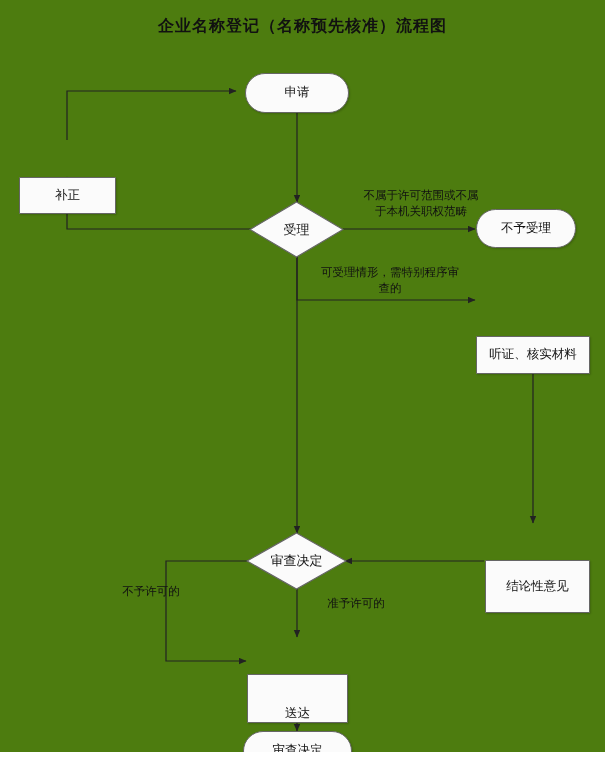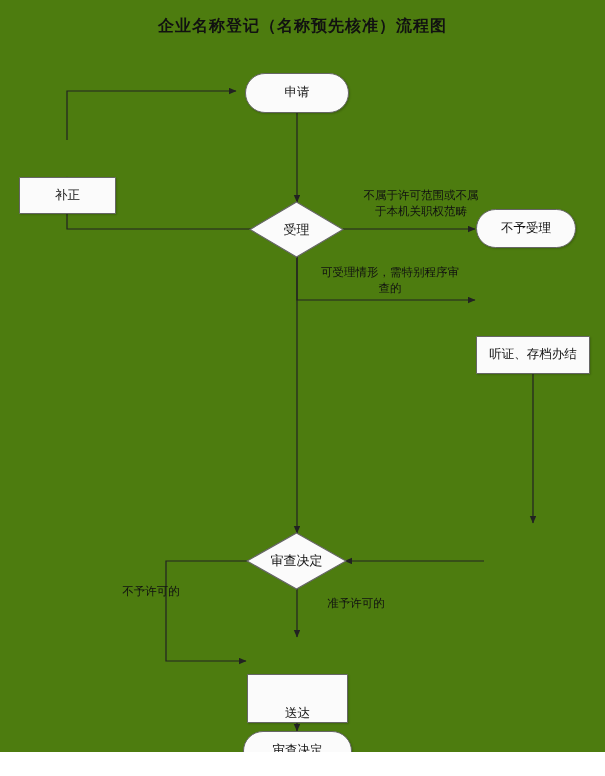--- a/index.html
+++ b/index.html
@@ -139,23 +139,26 @@
       <polygon points="47.5,1 94,28.5 47.5,56 1,28.5" fill="#fbfbfb" stroke="#666666" stroke-width="1.2"></polygon>
     </svg>
     <span class="diamond-label">受理</span>
   </div>
 
   <div class="node stadium" style="left:476px; top:209px; width:100px; height:39px;">
     <span>不予受理</span>
   </div>
 
   <div class="node rect" style="left:476px; top:299px; width:114px; height:38px;">
-    <span>听证、存档办结</span>
+    <span>听证、核实材料</span>
   </div>
 
+  <div class="node rect" style="left:485px; top:523px; width:105px; height:53px;">
+    <span>结论性意见</span>
+  </div>
 
   <div class="diamond-wrap" style="left:246px; top:532px; width:101px; height:58px;">
     <svg class="diamond-shape" viewBox="0 0 101 58" preserveAspectRatio="none">
       <polygon points="50.5,1 100,29 50.5,57 1,29" fill="#fbfbfb" stroke="#666666" stroke-width="1.2"></polygon>
     </svg>
     <span class="diamond-label">审查决定</span>
   </div>
 
   <div class="node rect" style="left:247px; top:637px; width:101px; height:49px;align-items:flex-end;">
     <span>送达</span>

